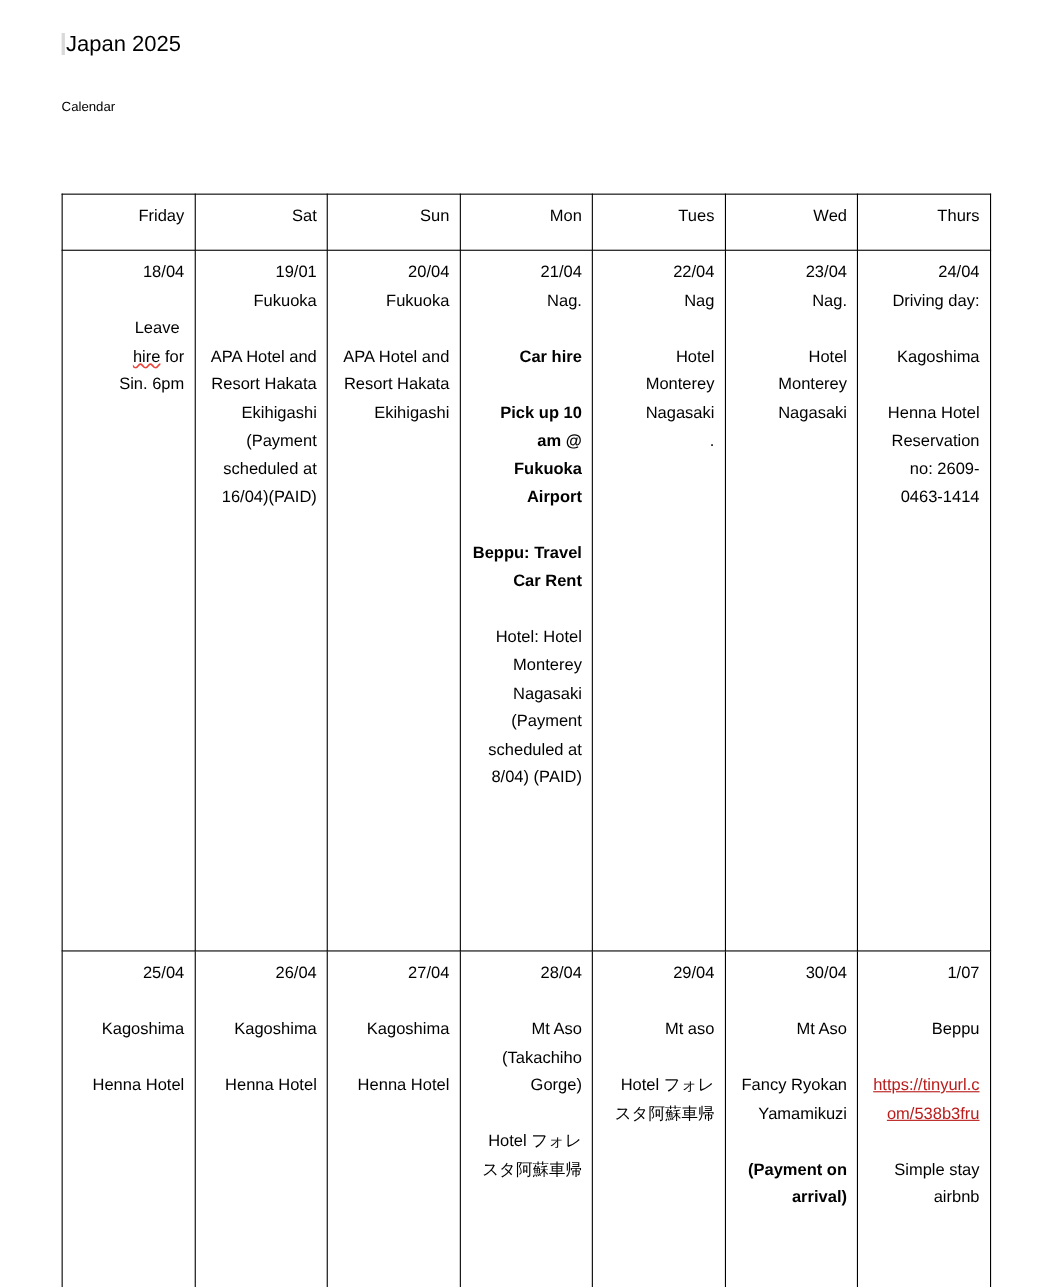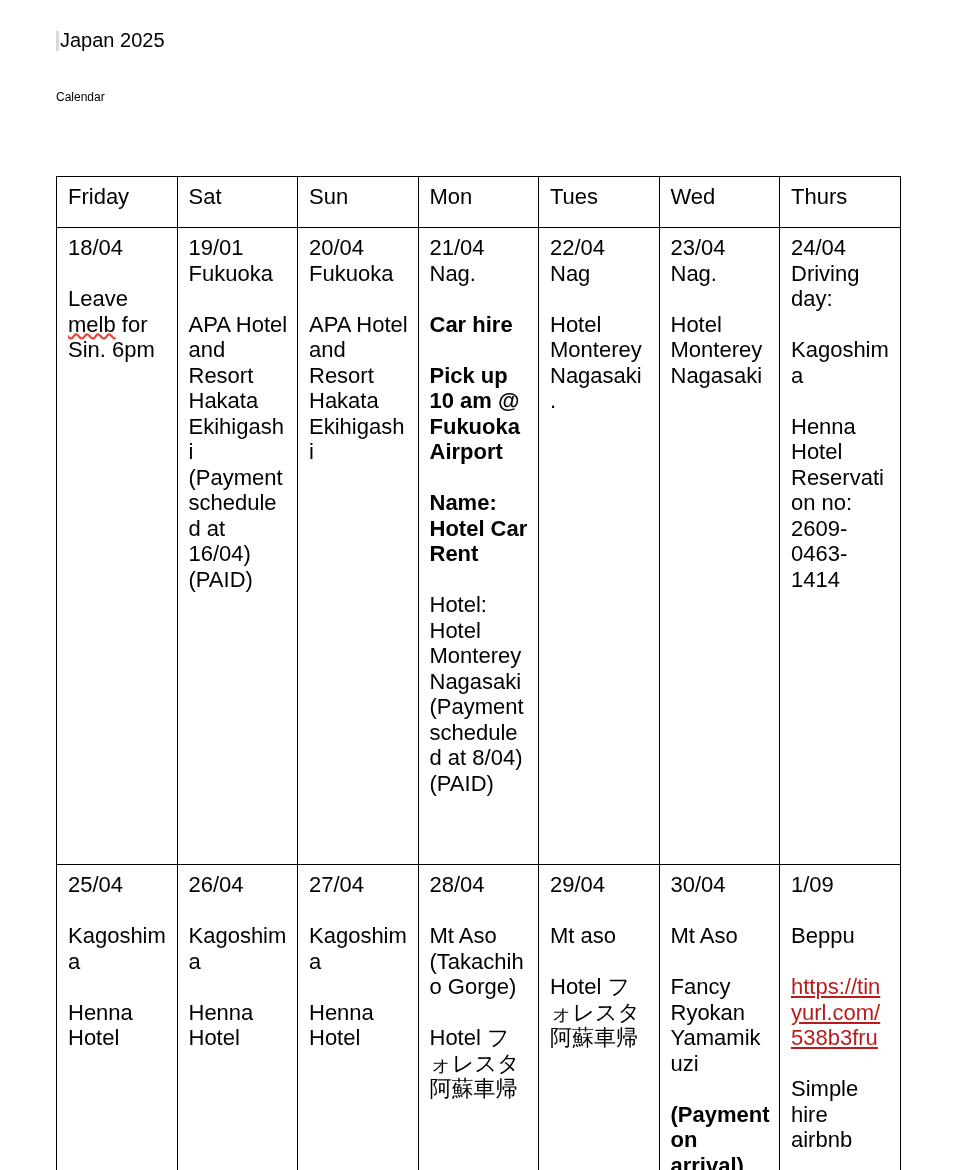--- a/index.html
+++ b/index.html
@@ -65,24 +65,24 @@
     border-collapse: collapse;
     table-layout: fixed;
     width: 844px;
   }
   table.cal col { width: 120.5px; }
   table.cal th,
   table.cal td {
     border: 1.6px solid #000000;
     vertical-align: top;
     padding: 7px 9px 8px 11px;
-    font-size: 22px;
+    font-size: 15px;
     line-height: 25.5px;
     font-weight: normal;
-    text-align: left;
+    text-align: right;
     word-wrap: break-word;
     overflow-wrap: break-word;
     word-break: break-word;
     box-sizing: border-box;
   }
   table.cal th {
     height: 51px;
   }
   table.cal tbody tr.row-1 td { height: 637px; }
   table.cal tbody tr.row-2 td { height: 320px; }
@@ -142,21 +142,21 @@
             <th><span>Wed</span></th>
             <th><span>Thurs</span></th>
           </tr>
       </thead>
       <tbody id="cal-body">
           <tr class="row-1">
             <td class="cell">
               <p>18/04</p>
               <p class="gap"></p>
               <p>Leave </p>
-              <p><span class="misspell">melb</span><span> for</span></p>
+              <p><span class="misspell">hire</span><span> for</span></p>
               <p>Sin. 6pm</p>
             </td>
             <td class="cell">
               <p>19/01</p>
               <p>Fukuoka</p>
               <p class="gap"></p>
               <p>APA Hotel and Resort Hakata Ekihigashi (Payment scheduled at 16/04)(PAID)</p>
             </td>
             <td class="cell">
               <p>20/04</p>
@@ -165,21 +165,21 @@
               <p>APA Hotel and Resort Hakata Ekihigashi</p>
             </td>
             <td class="cell">
               <p>21/04</p>
               <p>Nag.</p>
               <p class="gap"></p>
               <p class="b">Car hire</p>
               <p class="gap"></p>
               <p class="b">Pick up 10 am @ Fukuoka Airport</p>
               <p class="gap"></p>
-              <p class="b">Name: Hotel Car Rent</p>
+              <p class="b">Beppu: Travel Car Rent</p>
               <p class="gap"></p>
               <p>Hotel: Hotel Monterey Nagasaki (Payment scheduled at 8/04) (PAID)</p>
             </td>
             <td class="cell">
               <p>22/04</p>
               <p>Nag</p>
               <p class="gap"></p>
               <p>Hotel Monterey Nagasaki</p>
               <p>.</p>
             </td>
@@ -237,26 +237,26 @@
             <td class="cell">
               <p>30/04</p>
               <p class="gap"></p>
               <p>Mt Aso</p>
               <p class="gap"></p>
               <p>Fancy Ryokan Yamamikuzi</p>
               <p class="gap"></p>
               <p class="b">(Payment on arrival)</p>
             </td>
             <td class="cell">
-              <p>1/09</p>
+              <p>1/07</p>
               <p class="gap"></p>
               <p>Beppu</p>
               <p class="gap"></p>
               <p><a class="link" href="#">https://tinyurl.com/538b3fru</a></p>
               <p class="gap"></p>
-              <p>Simple hire airbnb</p>
+              <p>Simple stay airbnb</p>
             </td>
           </tr>
         </tbody>
     </table>
   </div>
 
 </div>
 
 </body></html>

